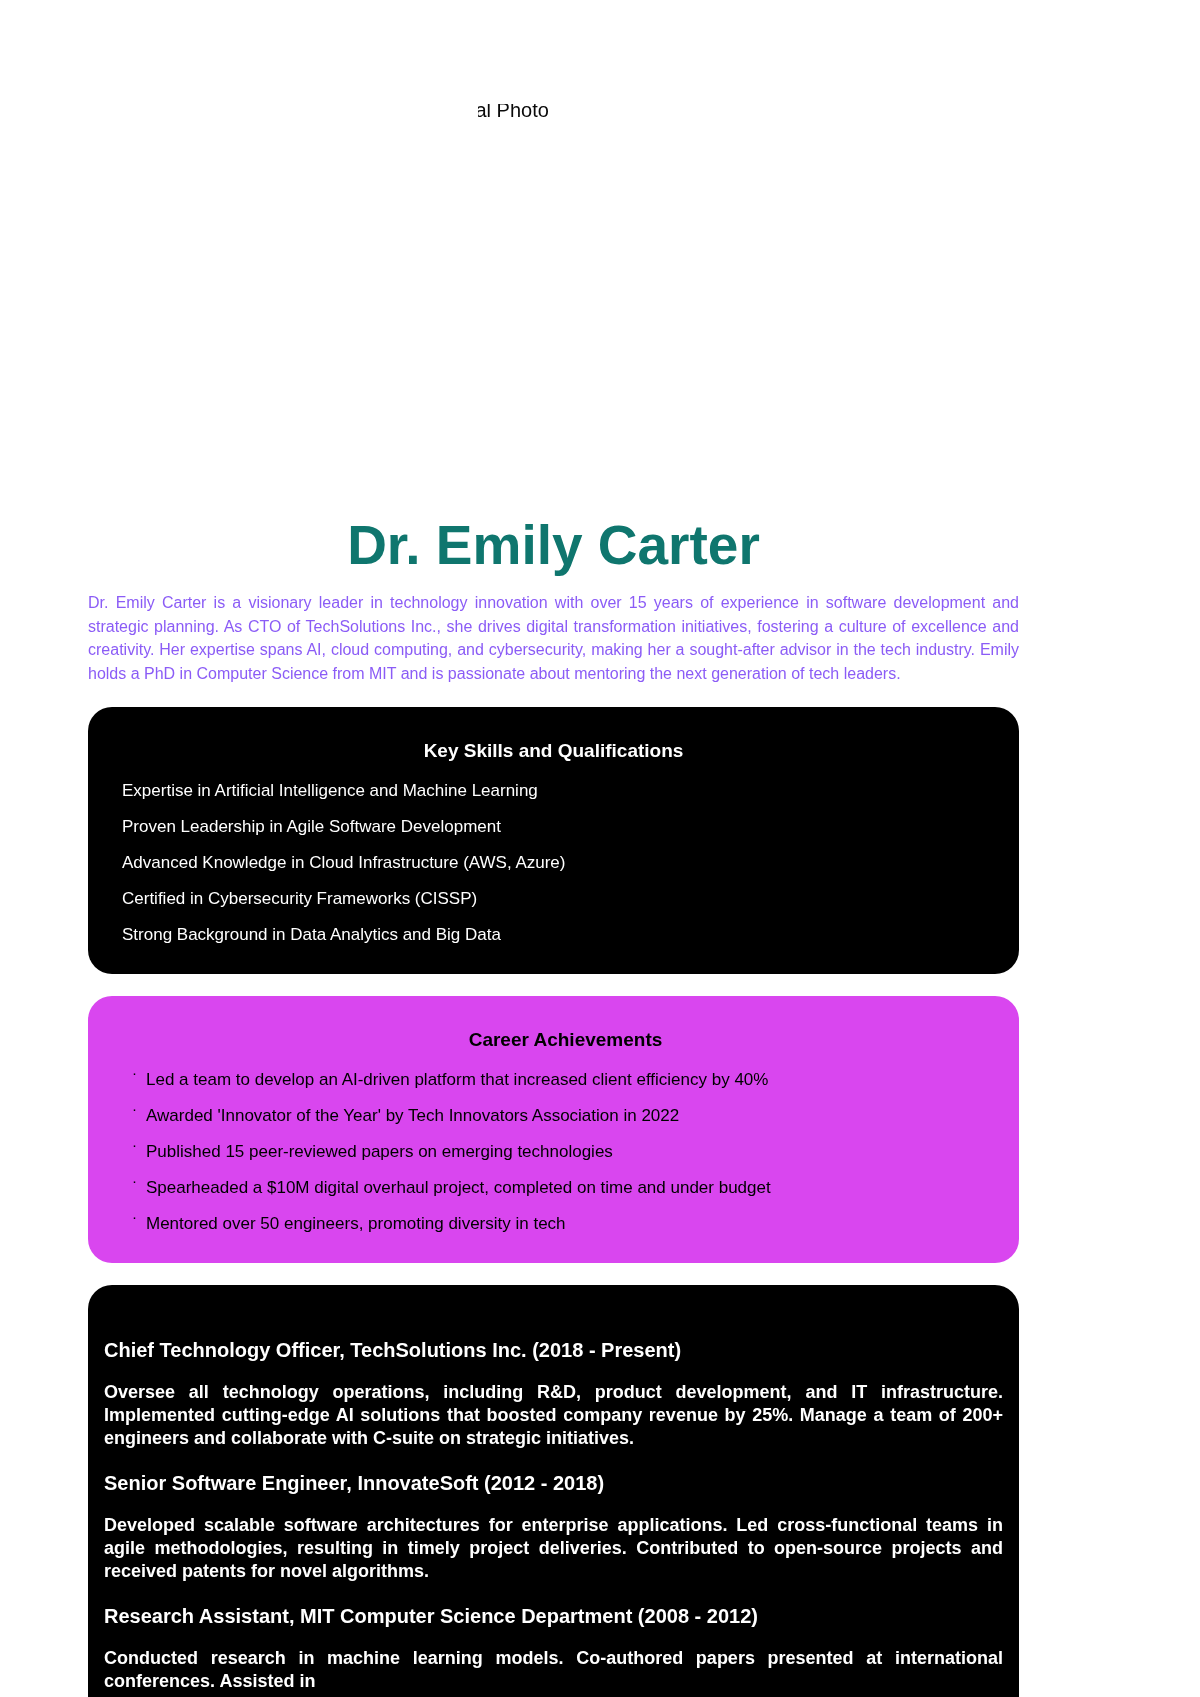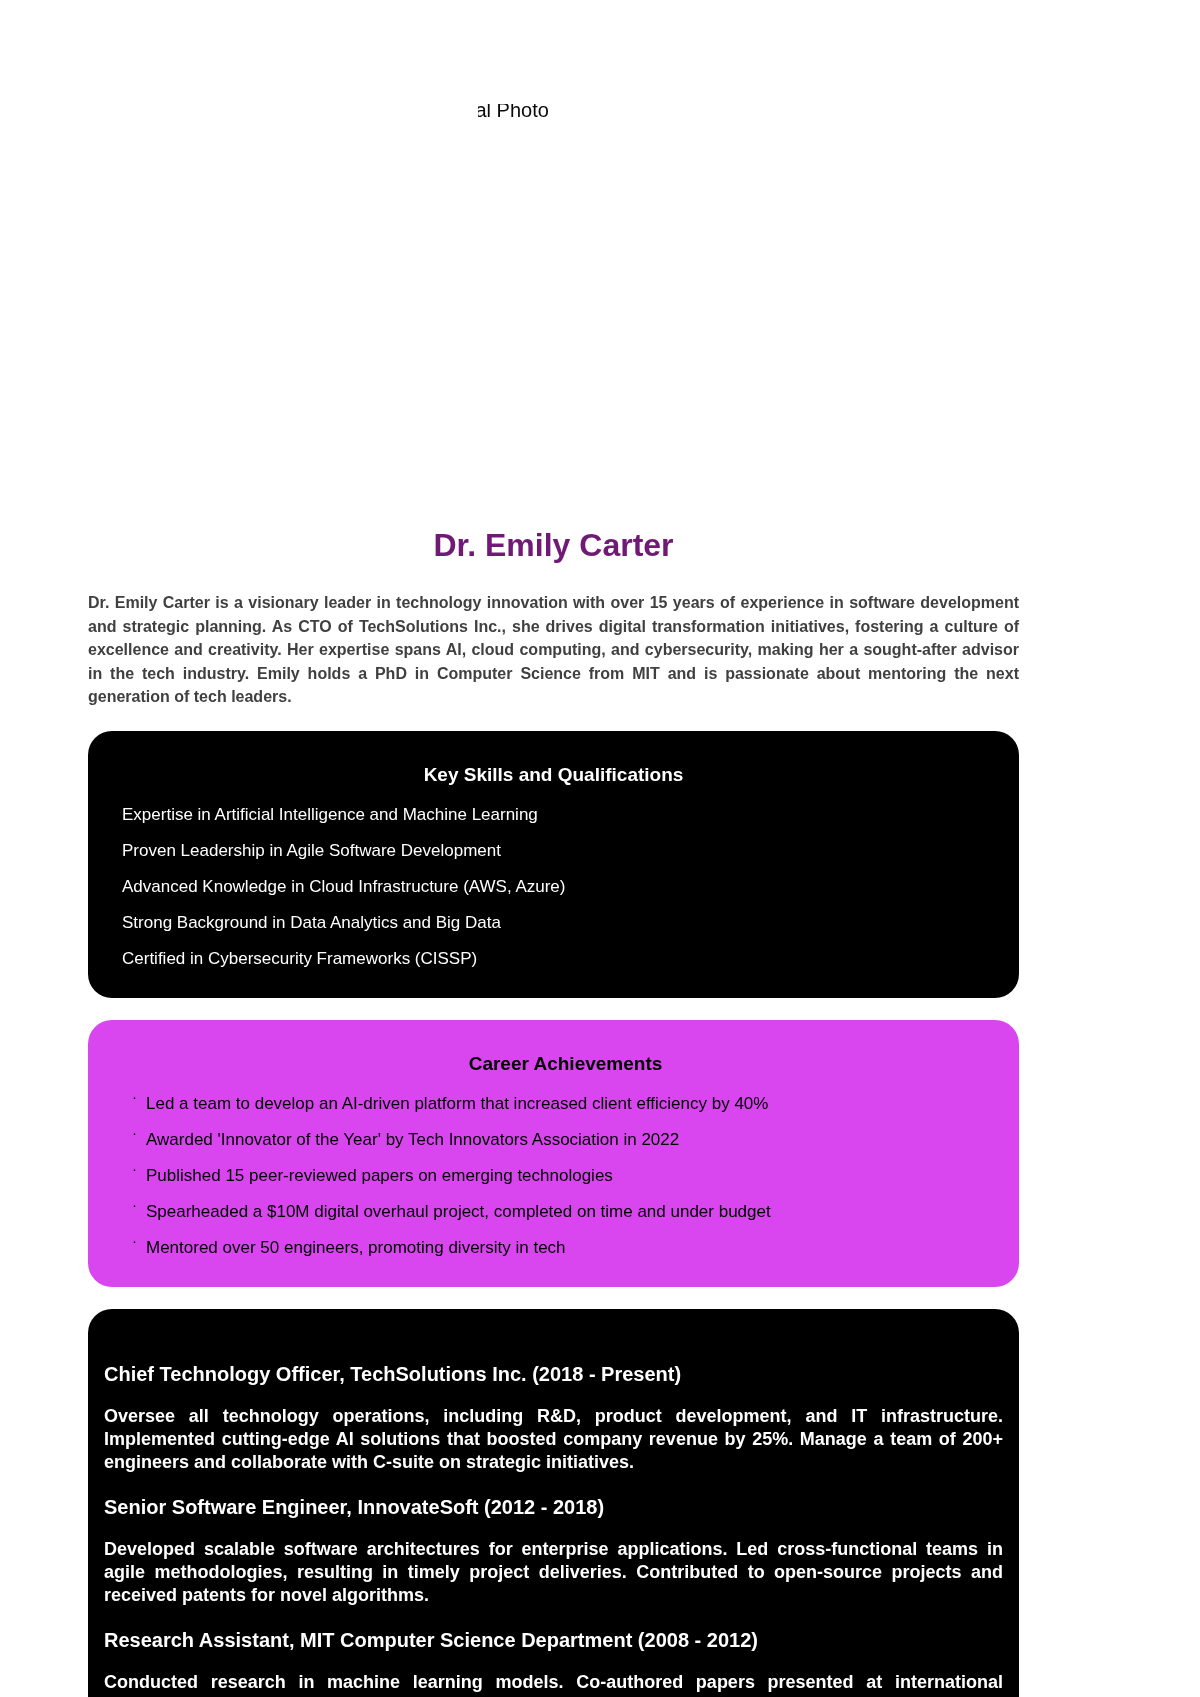--- a/index.html
+++ b/index.html
@@ -29,41 +29,40 @@
     top: -5px;
     font-size: 20px;
     line-height: 23px;
     white-space: nowrap;
     color: #0a0a0a;
   }
 
   .content { margin-left: 88px; width: 931px; }
 
   h1.name {
-    font-size: 32px;
+    font-size: 55px;
     line-height: 46px;
     font-weight: bold;
     text-align: center;
     margin: 0;
-    color: #701a75;
+    color: #0f766e;
   }
   .subtitle {
     font-size: 21px;
     line-height: 26px;
     text-align: center;
     color: #3d3d3d;
     margin-top: 5px;
   }
   .bio {
     font-size: 16px;
     line-height: 23.5px;
     text-align: justify;
     margin: 23px 0 0 0;
-    color: #404040;
-    font-weight: bold;
+    color: #8b5cf6;
   }
 
   .box {
     border-radius: 24px;
     padding: 32px 16px 28px 16px;
     margin-top: 22px;
   }
   .box-dark { background: #000000; color: #ffffff; }
   .box-gray { background: #d946ef; color: #000000; padding-left: 40px; }
 
@@ -122,22 +121,22 @@
   <h1 class="name">Dr. Emily Carter</h1>
 
   <p class="bio">Dr. Emily Carter is a visionary leader in technology innovation with over 15 years of experience in software development and strategic planning. As CTO of TechSolutions Inc., she drives digital transformation initiatives, fostering a culture of excellence and creativity. Her expertise spans AI, cloud computing, and cybersecurity, making her a sought-after advisor in the tech industry. Emily holds a PhD in Computer Science from MIT and is passionate about mentoring the next generation of tech leaders.</p>
 
   <section class="box box-dark">
     <h2>Key Skills and Qualifications</h2>
     <ul>
       <li>Expertise in Artificial Intelligence and Machine Learning</li>
       <li>Proven Leadership in Agile Software Development</li>
       <li>Advanced Knowledge in Cloud Infrastructure (AWS, Azure)</li>
+      <li>Certified in Cybersecurity Frameworks (CISSP)</li>
       <li>Strong Background in Data Analytics and Big Data</li>
-      <li>Certified in Cybersecurity Frameworks (CISSP)</li>
     </ul>
   </section>
 
   <section class="box box-gray">
     <h2>Career Achievements</h2>
     <ul class="dot-list">
       <li><span class="dot">·</span><span>Led a team to develop an AI-driven platform that increased client efficiency by 40%</span></li>
       <li><span class="dot">·</span><span>Awarded 'Innovator of the Year' by Tech Innovators Association in 2022</span></li>
       <li><span class="dot">·</span><span>Published 15 peer-reviewed papers on emerging technologies</span></li>
       <li><span class="dot">·</span><span>Spearheaded a $10M digital overhaul project, completed on time and under budget</span></li>

